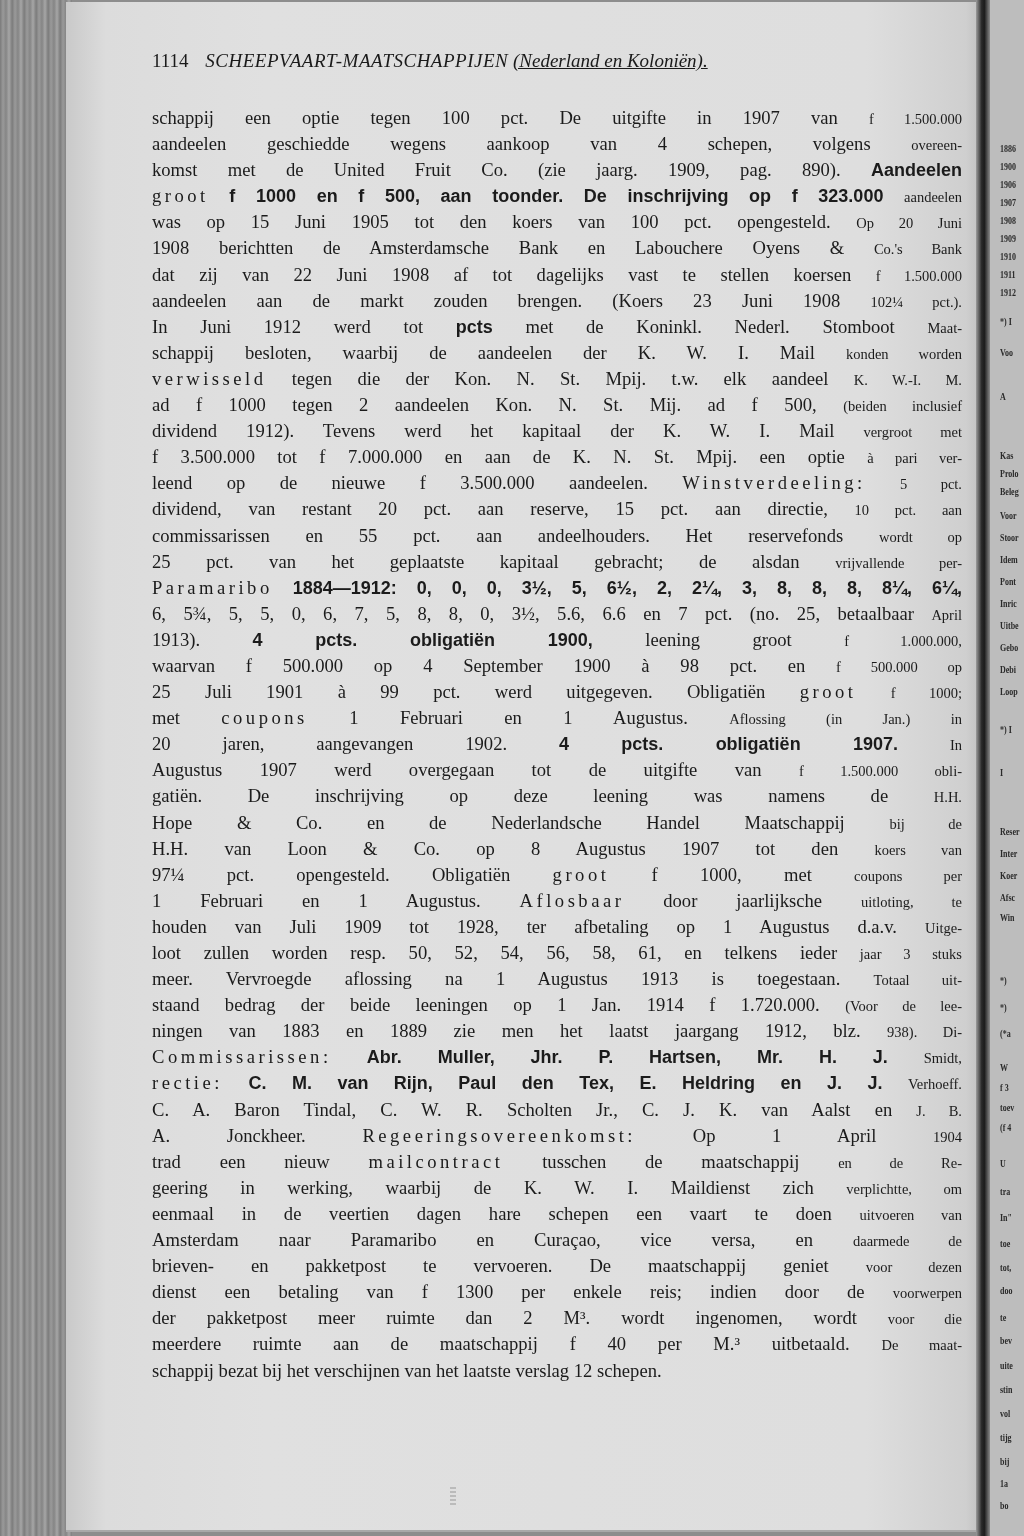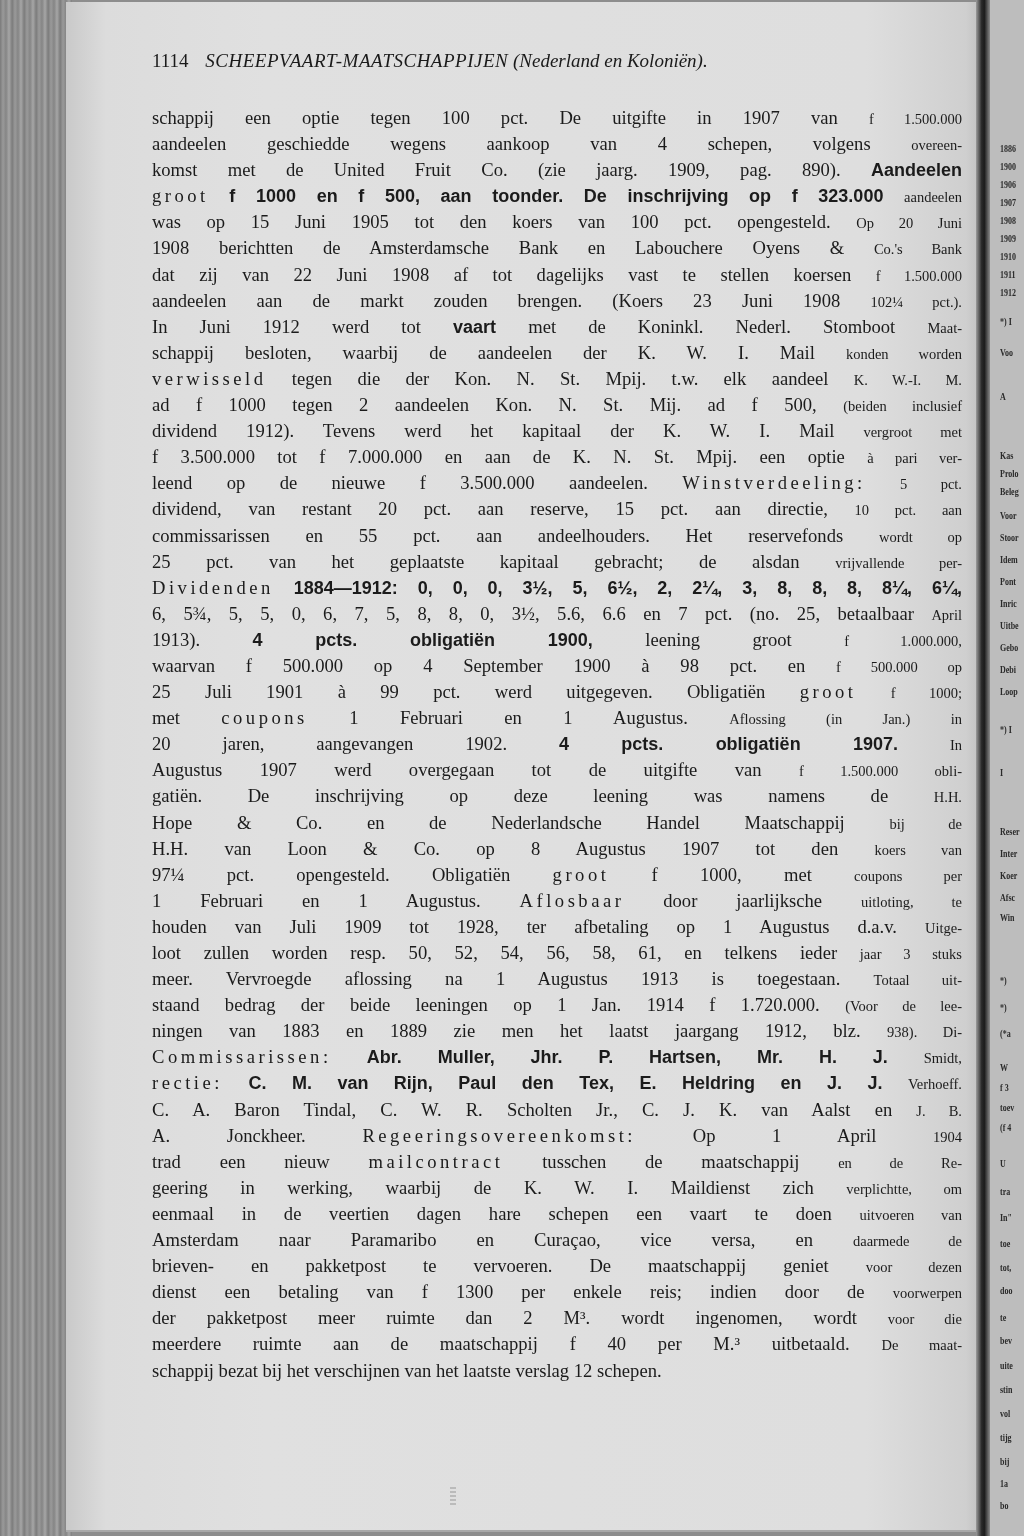--- a/index.html
+++ b/index.html
@@ -29,21 +29,21 @@
       position: absolute; left: 10px; font-size: 10px; color: #2a2a2a;
       white-space: nowrap; transform: scaleX(0.8); transform-origin: left;
       font-weight: bold;
     }
     .running-head {
       position: absolute; left: 152px; top: 50px; font-size: 19px; color: #1a1a1a;
       white-space: nowrap;
     }
     .running-head .pno { font-style: normal; margin-right: 12px; }
     .running-head .title { font-style: italic; letter-spacing: 0.5px; }
-    .running-head .sub { font-style: italic; }
+    .running-head .sub { font-style: italic; text-decoration: underline; }
     .body-text {
       position: absolute; left: 152px; top: 105px; width: 810px;
       color: #1b1b1b; font-size: 18.6px; line-height: 26.1px;
     }
     .line {
       display: block; white-space: nowrap; text-align: justify;
       text-align-last: justify; height: 26.1px; overflow: visible;
     }
     .line.last { text-align-last: left; }
     .sp { letter-spacing: 3.5px; }
@@ -69,31 +69,31 @@
 
 <div class="body-text" id="body-text">
     <span class="line"><span>schappij een optie tegen 100 pct.  De uitgifte in 1907 van </span><span class="small">f 1.500.000</span></span>
     <span class="line"><span>aandeelen geschiedde wegens aankoop van 4 schepen, volgens </span><span class="small">overeen-</span></span>
     <span class="line"><span>komst met de United Fruit Co. (zie jaarg. 1909, pag. 890).  </span><span class="bold-sans">Aandeelen</span></span>
     <span class="line"><span class="sp">groot</span><span class="bold-sans"> f 1000 en f 500, aan toonder. De inschrijving op f 323.000 </span><span class="small">aandeelen</span></span>
     <span class="line"><span>was op 15 Juni 1905 tot den koers van 100 pct. opengesteld.  </span><span class="small">Op 20 Juni</span></span>
     <span class="line"><span>1908 berichtten de Amsterdamsche Bank en Labouchere Oyens &amp; </span><span class="small">Co.'s Bank</span></span>
     <span class="line"><span>dat zij van 22 Juni 1908 af tot dagelijks vast te stellen koersen </span><span class="small">f 1.500.000</span></span>
     <span class="line"><span>aandeelen aan de markt zouden brengen.  (Koers 23 Juni 1908 </span><span class="small">102¼ pct.).</span></span>
-    <span class="line"><span>In Juni 1912 werd tot </span><span class="bold-sans">vaart</span><span> met de Koninkl. Nederl. Stomboot </span><span class="small">Maat-</span></span>
+    <span class="line"><span>In Juni 1912 werd tot </span><span class="bold-sans">pcts</span><span> met de Koninkl. Nederl. Stomboot </span><span class="small">Maat-</span></span>
     <span class="line"><span>schappij besloten, waarbij de aandeelen der K. W. I. Mail </span><span class="small">konden worden</span></span>
     <span class="line"><span class="sp">verwisseld</span><span> tegen die der Kon. N. St. Mpij. t.w. elk aandeel </span><span class="small">K. W.-I. M.</span></span>
     <span class="line"><span>ad  f  1000  tegen 2 aandeelen Kon. N. St. Mij. ad f 500, </span><span class="small">(beiden inclusief</span></span>
     <span class="line"><span>dividend 1912).  Tevens werd het kapitaal der K. W. I. Mail </span><span class="small">vergroot met</span></span>
     <span class="line"><span>f 3.500.000 tot f 7.000.000 en aan de K. N. St. Mpij. een optie </span><span class="small">à pari ver-</span></span>
     <span class="line"><span>leend op de nieuwe f 3.500.000 aandeelen.  </span><span class="sp">Winstverdeeling:</span><span> </span><span class="small">5 pct.</span></span>
     <span class="line"><span>dividend, van restant 20 pct. aan reserve, 15 pct. aan directie, </span><span class="small">10 pct. aan</span></span>
     <span class="line"><span>commissarissen en 55 pct. aan andeelhouders.  Het reservefonds </span><span class="small">wordt op</span></span>
     <span class="line"><span>25 pct. van het geplaatste kapitaal gebracht; de alsdan </span><span class="small">vrijvallende per-</span></span>
-    <span class="line"><span class="sp">Dividenden</span><span class="bold-sans"> 1884—1912:  0,  0,  0,  3½,  5,  6½,  2,  2¼,  3,  8,  8,  8,  8¼,  6¼,</span></span>
+    <span class="line"><span class="sp">Paramaribo</span><span class="bold-sans"> 1884—1912:  0,  0,  0,  3½,  5,  6½,  2,  2¼,  3,  8,  8,  8,  8¼,  6¼,</span></span>
     <span class="line"><span>6, 5¾, 5, 5, 0, 6, 7, 5, 8, 8, 0, 3½, 5.6, 6.6 en 7 pct. (no. 25, betaalbaar </span><span class="small">April</span></span>
     <span class="line"><span>1913).  </span><span class="bold-sans">4  pcts.  obligatiën  1900,</span><span>  leening  groot </span><span class="small">f 1.000.000,</span></span>
     <span class="line"><span>waarvan  f 500.000  op  4  September  1900  à  98  pct.  en  </span><span class="small">f 500.000 op</span></span>
     <span class="line"><span>25  Juli  1901  à  99  pct.  werd  uitgegeven.   Obligatiën  </span><span class="sp">groot</span><span> </span><span class="small">f 1000;</span></span>
     <span class="line"><span>met  </span><span class="sp">coupons</span><span>  1  Februari  en 1 Augustus.  </span><span class="small">Aflossing (in Jan.) in</span></span>
     <span class="line"><span>20  jaren,  aangevangen  1902.   </span><span class="bold-sans">4  pcts.  obligatiën  1907.</span><span>  </span><span class="small">In</span></span>
     <span class="line"><span>Augustus  1907  werd  overgegaan  tot  de  uitgifte  van  </span><span class="small">f 1.500.000 obli-</span></span>
     <span class="line"><span>gatiën.   De   inschrijving   op   deze   leening   was   namens   de   </span><span class="small">H.H.</span></span>
     <span class="line"><span>Hope   &amp;   Co.   en   de   Nederlandsche   Handel   Maatschappij   </span><span class="small">bij de</span></span>
     <span class="line"><span>H.H.   van   Loon   &amp;   Co.   op   8   Augustus   1907   tot   den   </span><span class="small">koers van</span></span>

